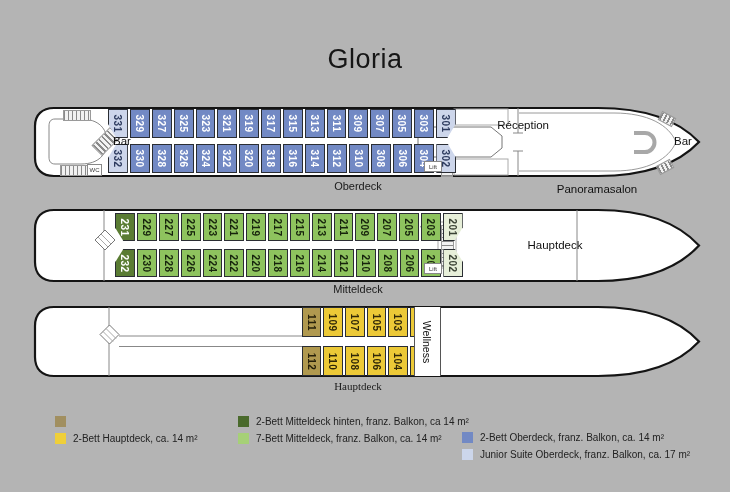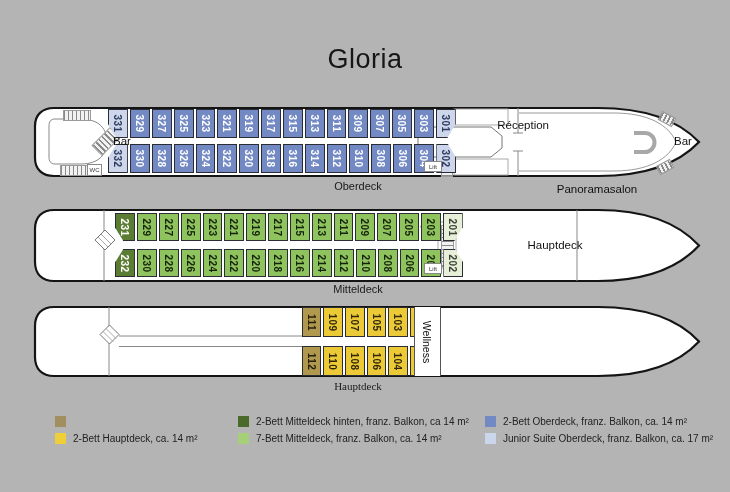--- a/index.html
+++ b/index.html
@@ -443,21 +443,21 @@
           <span class="chip" style="background: rgb(74, 106, 44);"></span>
           <span class="legend-label">2-Bett Mitteldeck hinten, franz. Balkon, ca 14 m²</span>
         </div>
 
         <div class="legend-item">
           <span class="chip" style="background: rgb(166, 208, 119);"></span>
           <span class="legend-label">7-Bett Mitteldeck, franz. Balkon, ca. 14 m²</span>
         </div>
 
       </div>
-    <div class="legend-col" style="left:485px;">
+    <div class="legend-col" style="left:462px;margin-top:16px;">
 
         <div class="legend-item">
           <span class="chip" style="background: rgb(114, 137, 196);"></span>
           <span class="legend-label">2-Bett Oberdeck, franz. Balkon, ca. 14 m²</span>
         </div>
 
         <div class="legend-item">
           <span class="chip" style="background: rgb(204, 214, 235);"></span>
           <span class="legend-label">Junior Suite Oberdeck, franz. Balkon, ca. 17 m²</span>
         </div>

